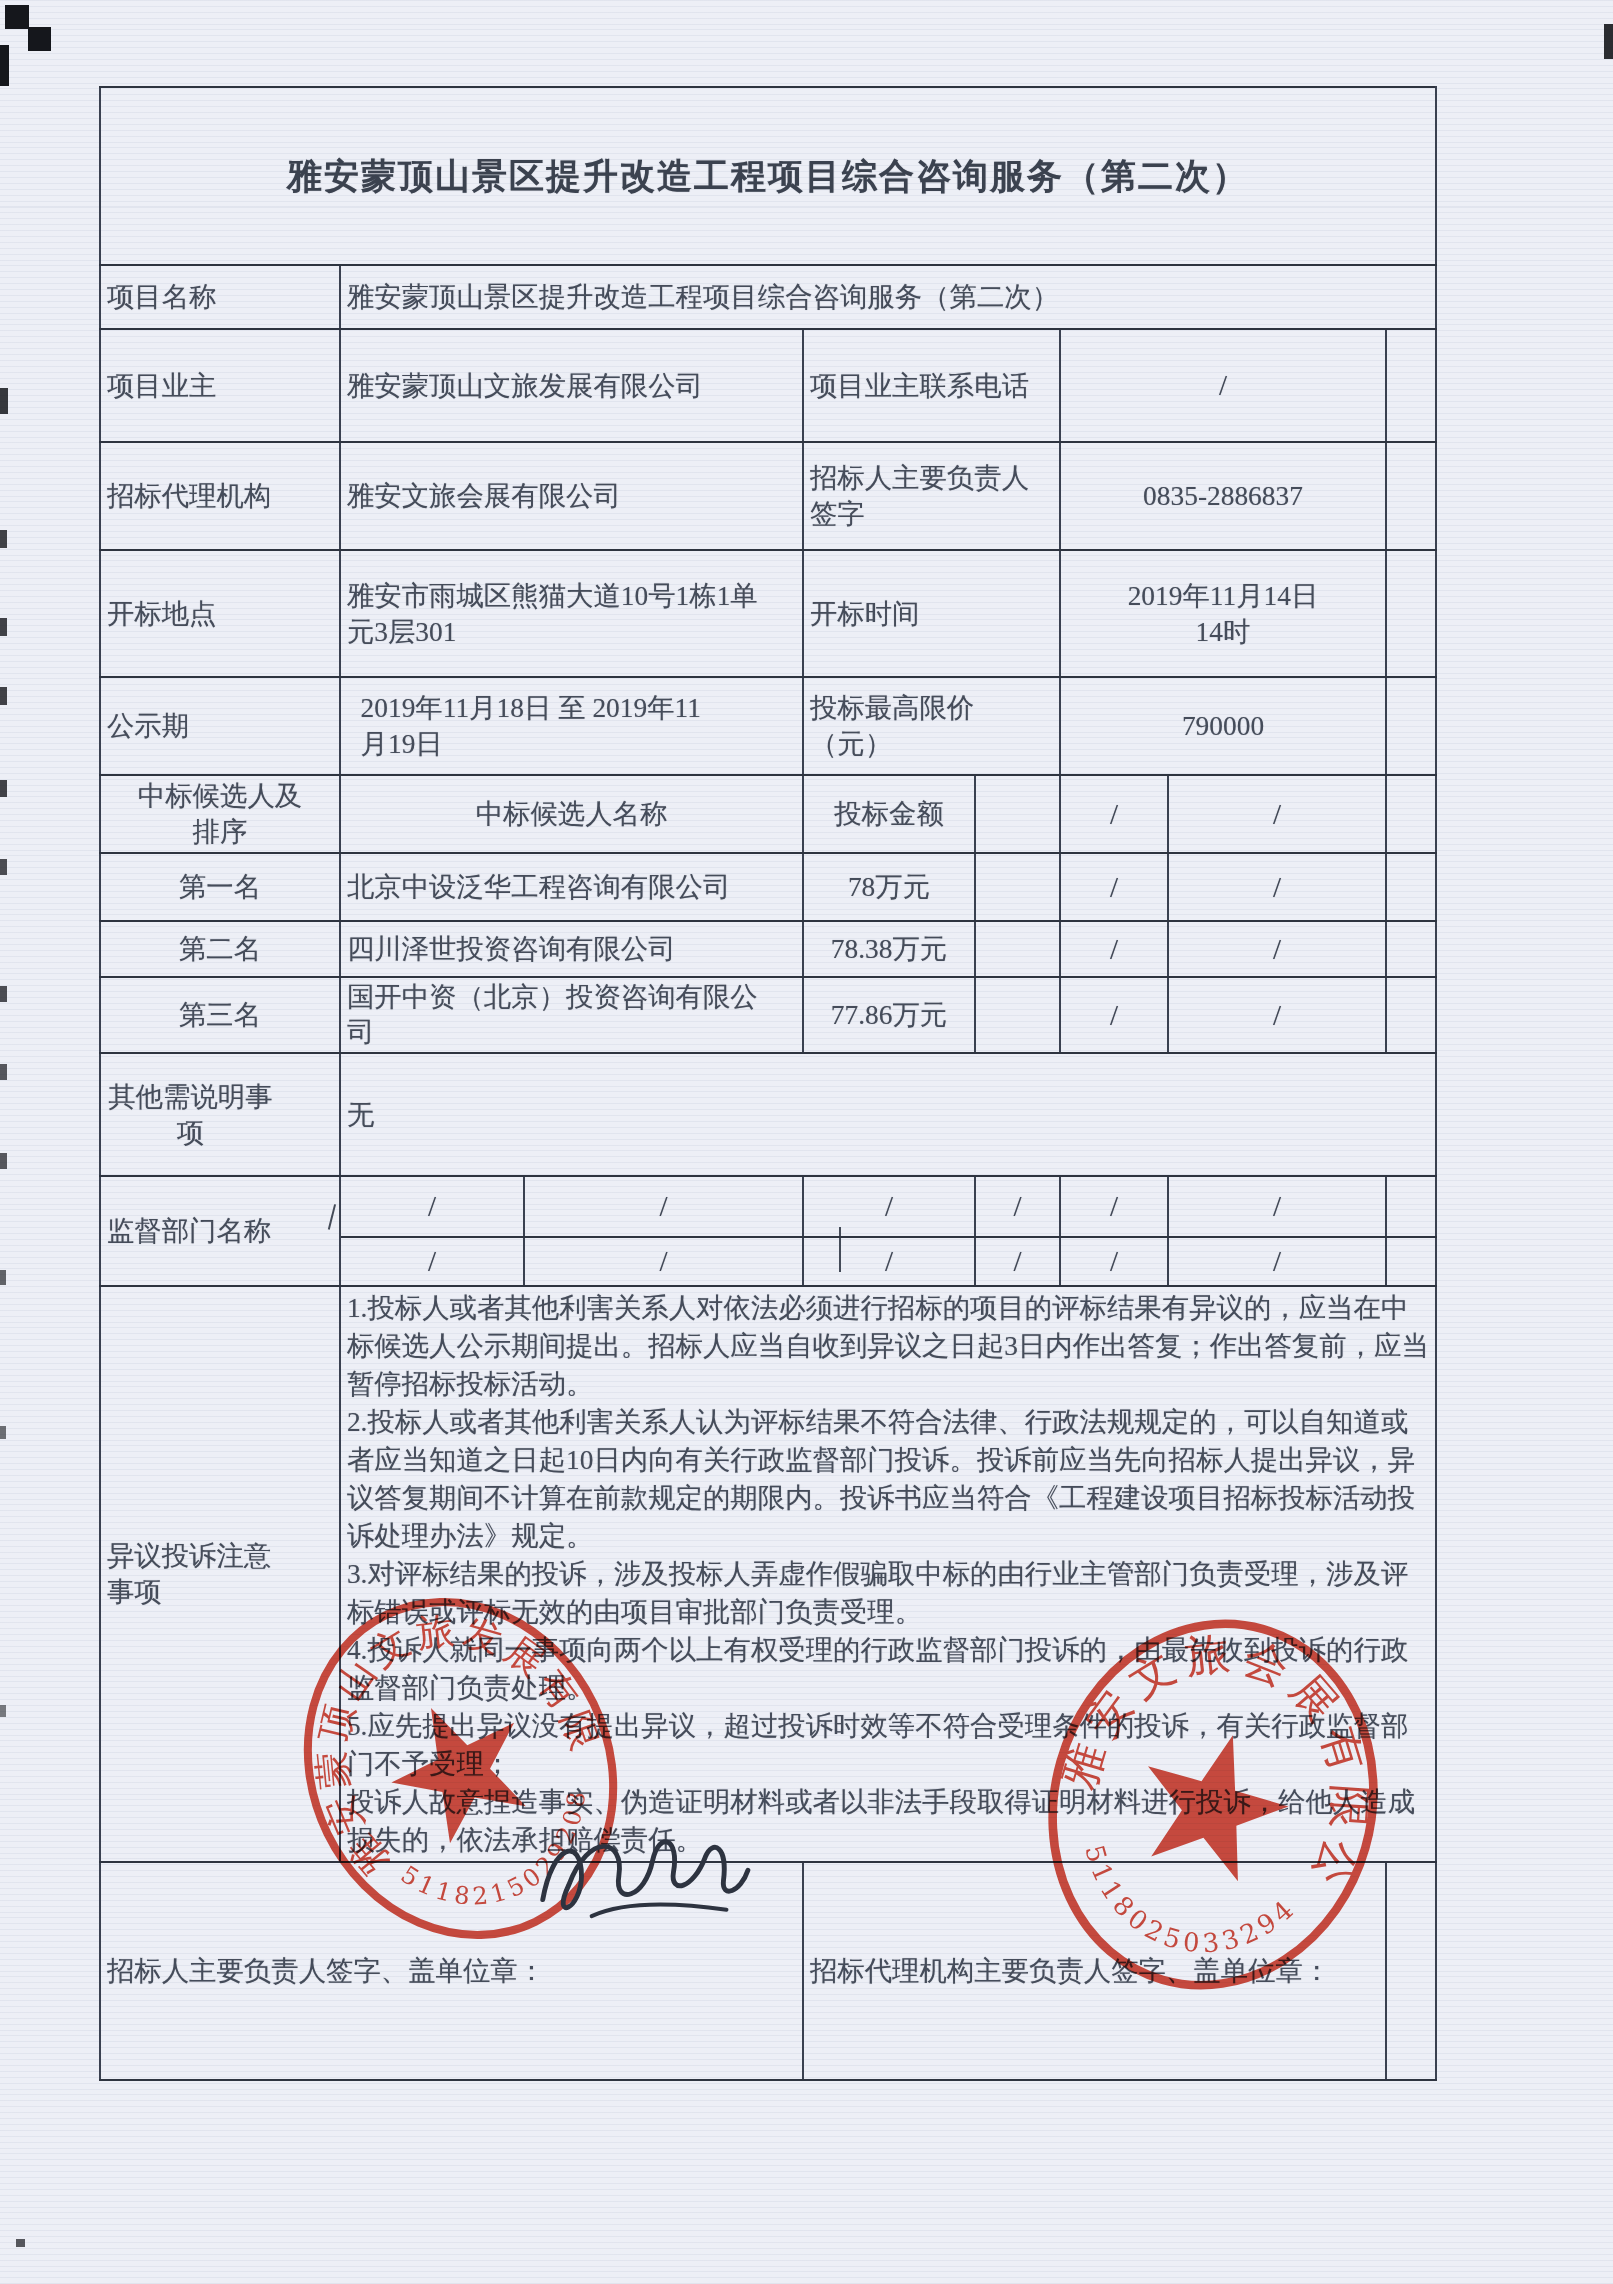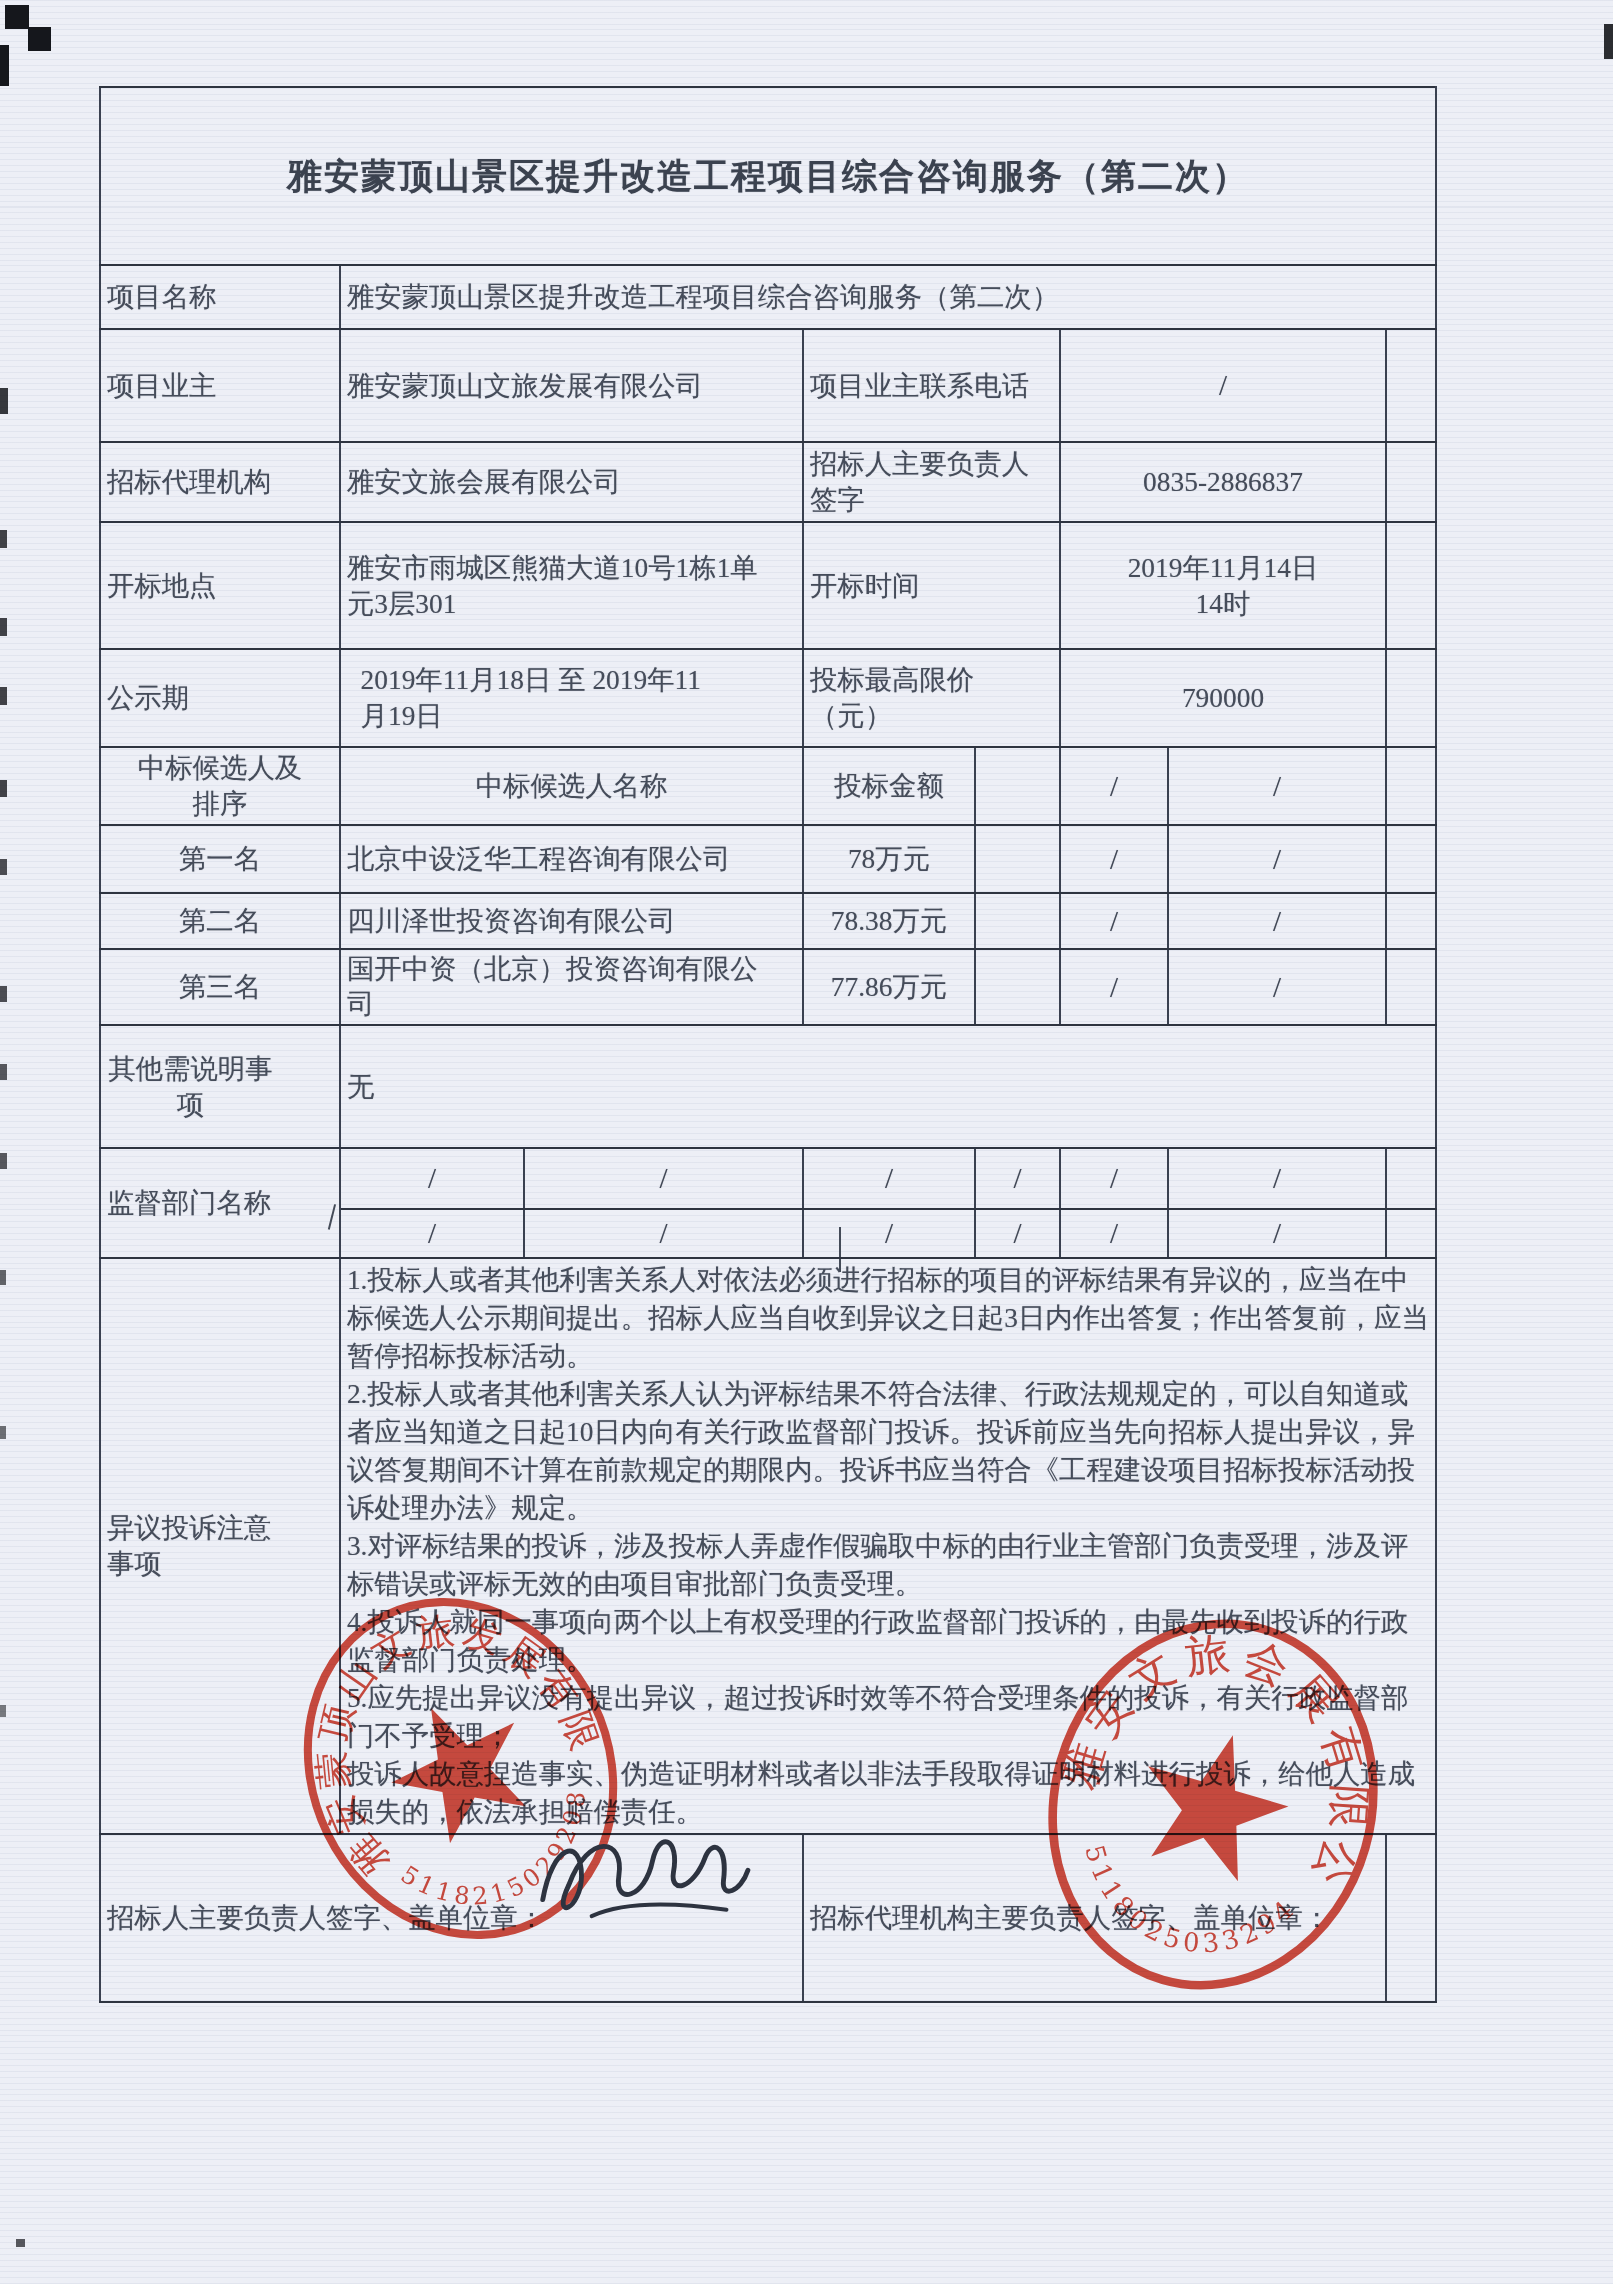--- a/index.html
+++ b/index.html
@@ -30,24 +30,24 @@
   .pl12{ padding-left:11.8px; }
   .box170{ max-width:167px; }
   .box170c{ max-width:167px; text-align:center; }
   .box230{ max-width:225px; }
   .box180{ max-width:176px; }
   .w435{ max-width:426px; }
   .w365{ max-width:358px; padding-left:13.7px; }
   .w215{ width:211px; margin:0 auto; text-align:center; }
   .topv{ vertical-align:top; padding-top:3.9px; line-height:35px;}
   .r-title{height:178px;} .r-name{height:64px;} .r-owner{height:113px;}
-  .r-agency{height:80px;margin-left:18px;} .r-place{height:127px;} .r-period{height:98px;}
+  .r-agency{height:108px;margin-left:18px;} .r-place{height:127px;} .r-period{height:98px;}
   .r-candhead{height:72px;padding-left:44px;} .r-c1{height:68px;} .r-c2{height:56px;} .r-c3{height:69px;}
   .r-other{height:123px;} .r-sup1{height:61px;} .r-sup2{height:49px;}
-  .r-objection{height:515px;} .r-sign{height:168px;}
+  .r-objection{height:515px;} .r-sign{height:218px;}
   .objection-cell{ vertical-align:top; padding:7.8px 13.7px 3.9px 9.8px; line-height:38px; }
   .objection-cell div{ text-align:left; }
   .slash{ font-size:29px; color:#3f4654; }
   .sign-label{ font-size:27.4px; }
   
   .art{ position:absolute; background:#15171c; }
   .seal{ position:absolute; mix-blend-mode:multiply; opacity:.9; }
   .signature{ position:absolute; }
 </style>
 </head>

